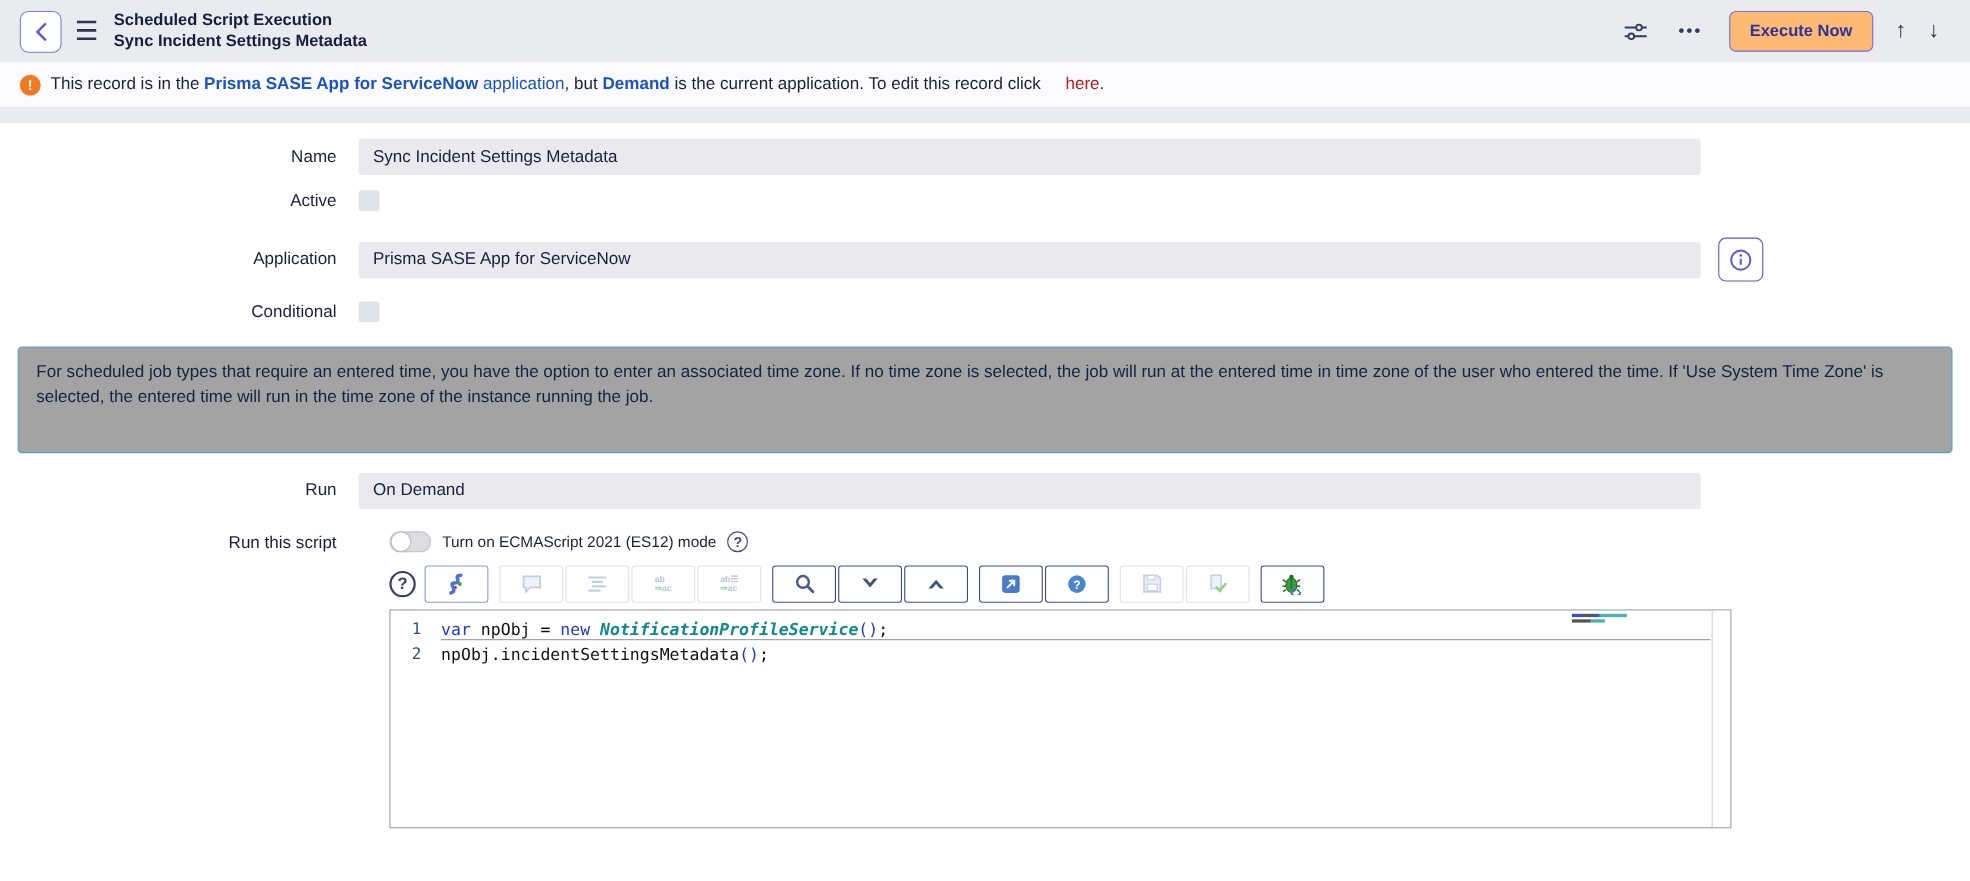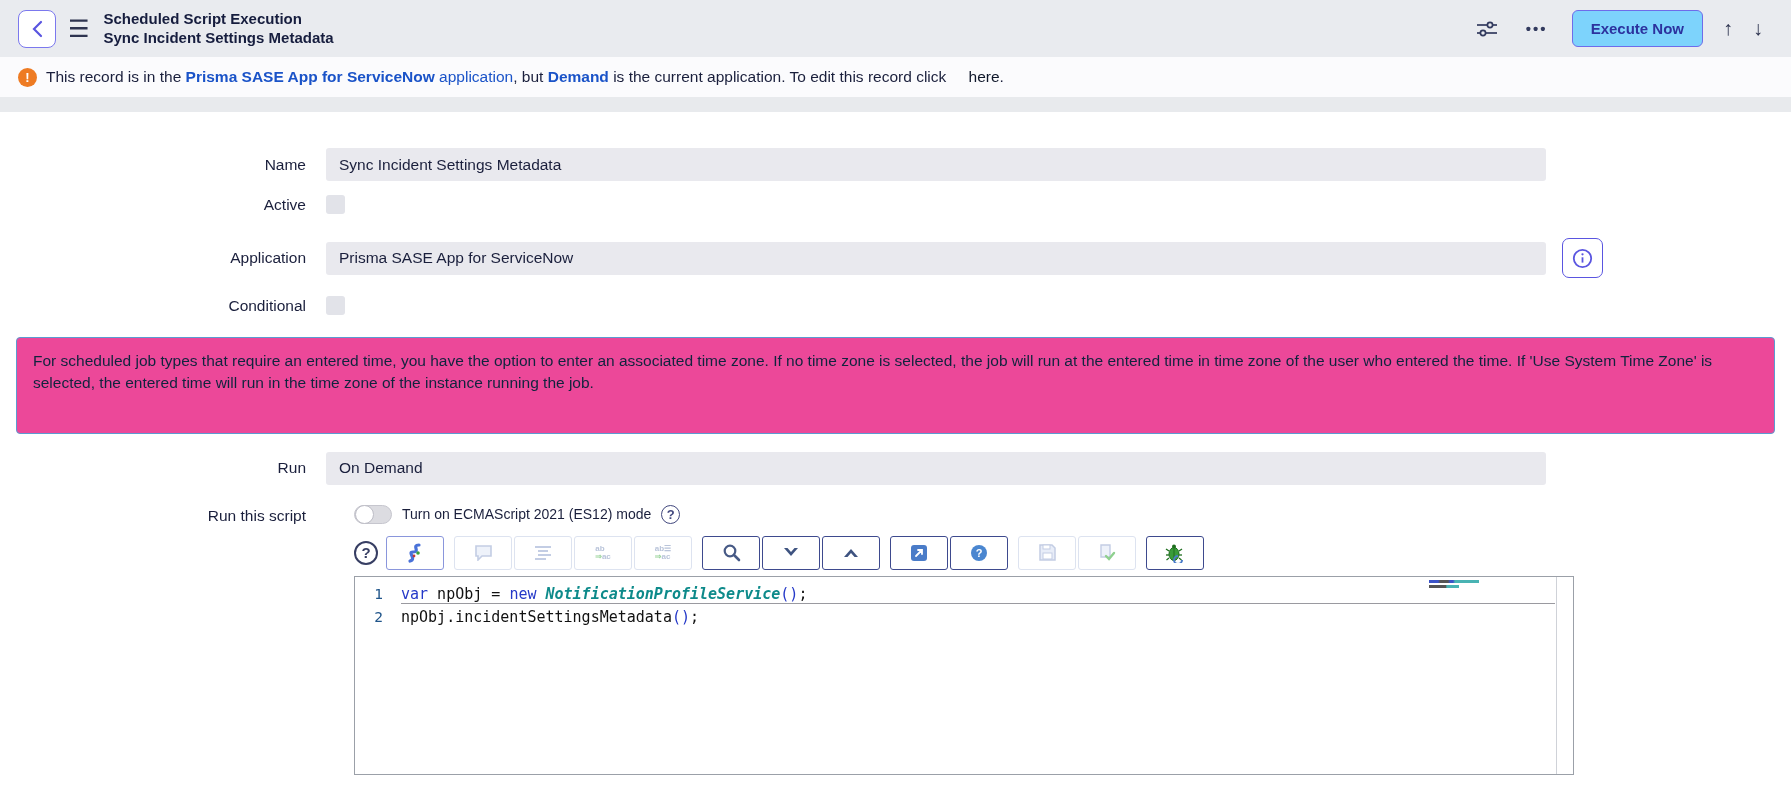--- a/index.html
+++ b/index.html
@@ -24,45 +24,45 @@
   .menu-ico {
     font-size: 24px; color: #2e3450; margin: 0 14px 0 12px; line-height: 1;
     cursor: pointer;
   }
   .titles { line-height: 1.25; }
   .titles div { font-size: 15px; font-weight: 700; color: #161d3e; }
   .hdr-spacer { flex: 1; }
   .hdr-ico { color: #323a5e; margin: 0 14px; cursor: pointer; display:flex; align-items:center; }
   .dots { font-size: 15px; letter-spacing: 2px; color: #323a5e; font-weight: 700; }
   .exec-btn {
-    background: #7dd3fc; border: 1.5px solid #6e6cea; border-radius: 6px;
+    background: #fdba74; border: 1.5px solid #6e6cea; border-radius: 6px;
     color: #2c329e; font-weight: 700; font-size: 15px;
     padding: 9px 18px; margin: 0 10px; cursor: pointer;
     font-family: "Liberation Sans", sans-serif;
   }
   .arrow-ico { font-size: 20px; color: #2e3450; margin: 0 10px; cursor: pointer; }
 
   
   .banner {
     height: 40px; background: #fbfbfd;
     display: flex; align-items: center; padding: 0 18px; gap: 9px;
   }
   .warn-ico {
     width: 19px; height: 19px; border-radius: 50%; background: #ee7b23;
     color: #fff; font-weight: 700; font-size: 13px;
     display: flex; align-items: center; justify-content: center; flex: none;
   }
   .banner p { font-size: 15.5px; color: #1a1f3c; }
   .lnk-bold { color: #1a53c8; font-weight: 700; cursor: pointer; }
   .lnk { color: #1a53c8; cursor: pointer; }
-  .lnk-here { color: #0f172a; cursor: pointer; padding-left: 18px; }
+  .lnk-here { color: #b91c1c; cursor: pointer; padding-left: 18px; }
   .strip { height: 15px; background: #e8eaed; }
 
   
-  main { padding-top: 36px; }
+  main { padding-top: 14px; }
   .frow { display: flex; align-items: center; }
   .flabel {
     width: 306px; text-align: right; margin-right: 20px;
     font-size: 15.5px; color: #1a1f3c; flex: none;
   }
   .ro-input {
     width: 1220px; height: 33px; background: #e9e9ee; border-radius: 3px;
     display: flex; align-items: center; padding: 0 13px;
     font-size: 15.5px; color: #1a1f3c;
   }
@@ -76,21 +76,21 @@
   .mb-run { margin-bottom: 20px; }
   .info-btn {
     width: 41px; height: 40px; margin-left: 16px;
     border: 1.5px solid #5a55e0; border-radius: 7px; background: #fff;
     display: flex; align-items: center; justify-content: center;
     color: #5a55e0; cursor: pointer;
   }
   .info-btn svg { display: block; }
 
   .bluebox {
-    margin: 0 16px 18px 16px; background: #ec4899; border: 1px solid #5b9bd1;
+    margin: 0 16px 18px 16px; background: #a3a3a3; border: 1px solid #5b9bd1;
     border-radius: 4px; padding: 12px 16px 38px 16px;
     font-size: 15.5px; color: #10243e; line-height: 1.45;
   }
 
   
   .script-row { display: flex; align-items: flex-start; gap: 28px; }
   .script-row .flabel { padding-top: 2px; }
   .toggle-line { display: flex; align-items: center; gap: 10px; }
   .toggle {
     width: 38px; height: 19px; border-radius: 10px; background: #dcdce1;

